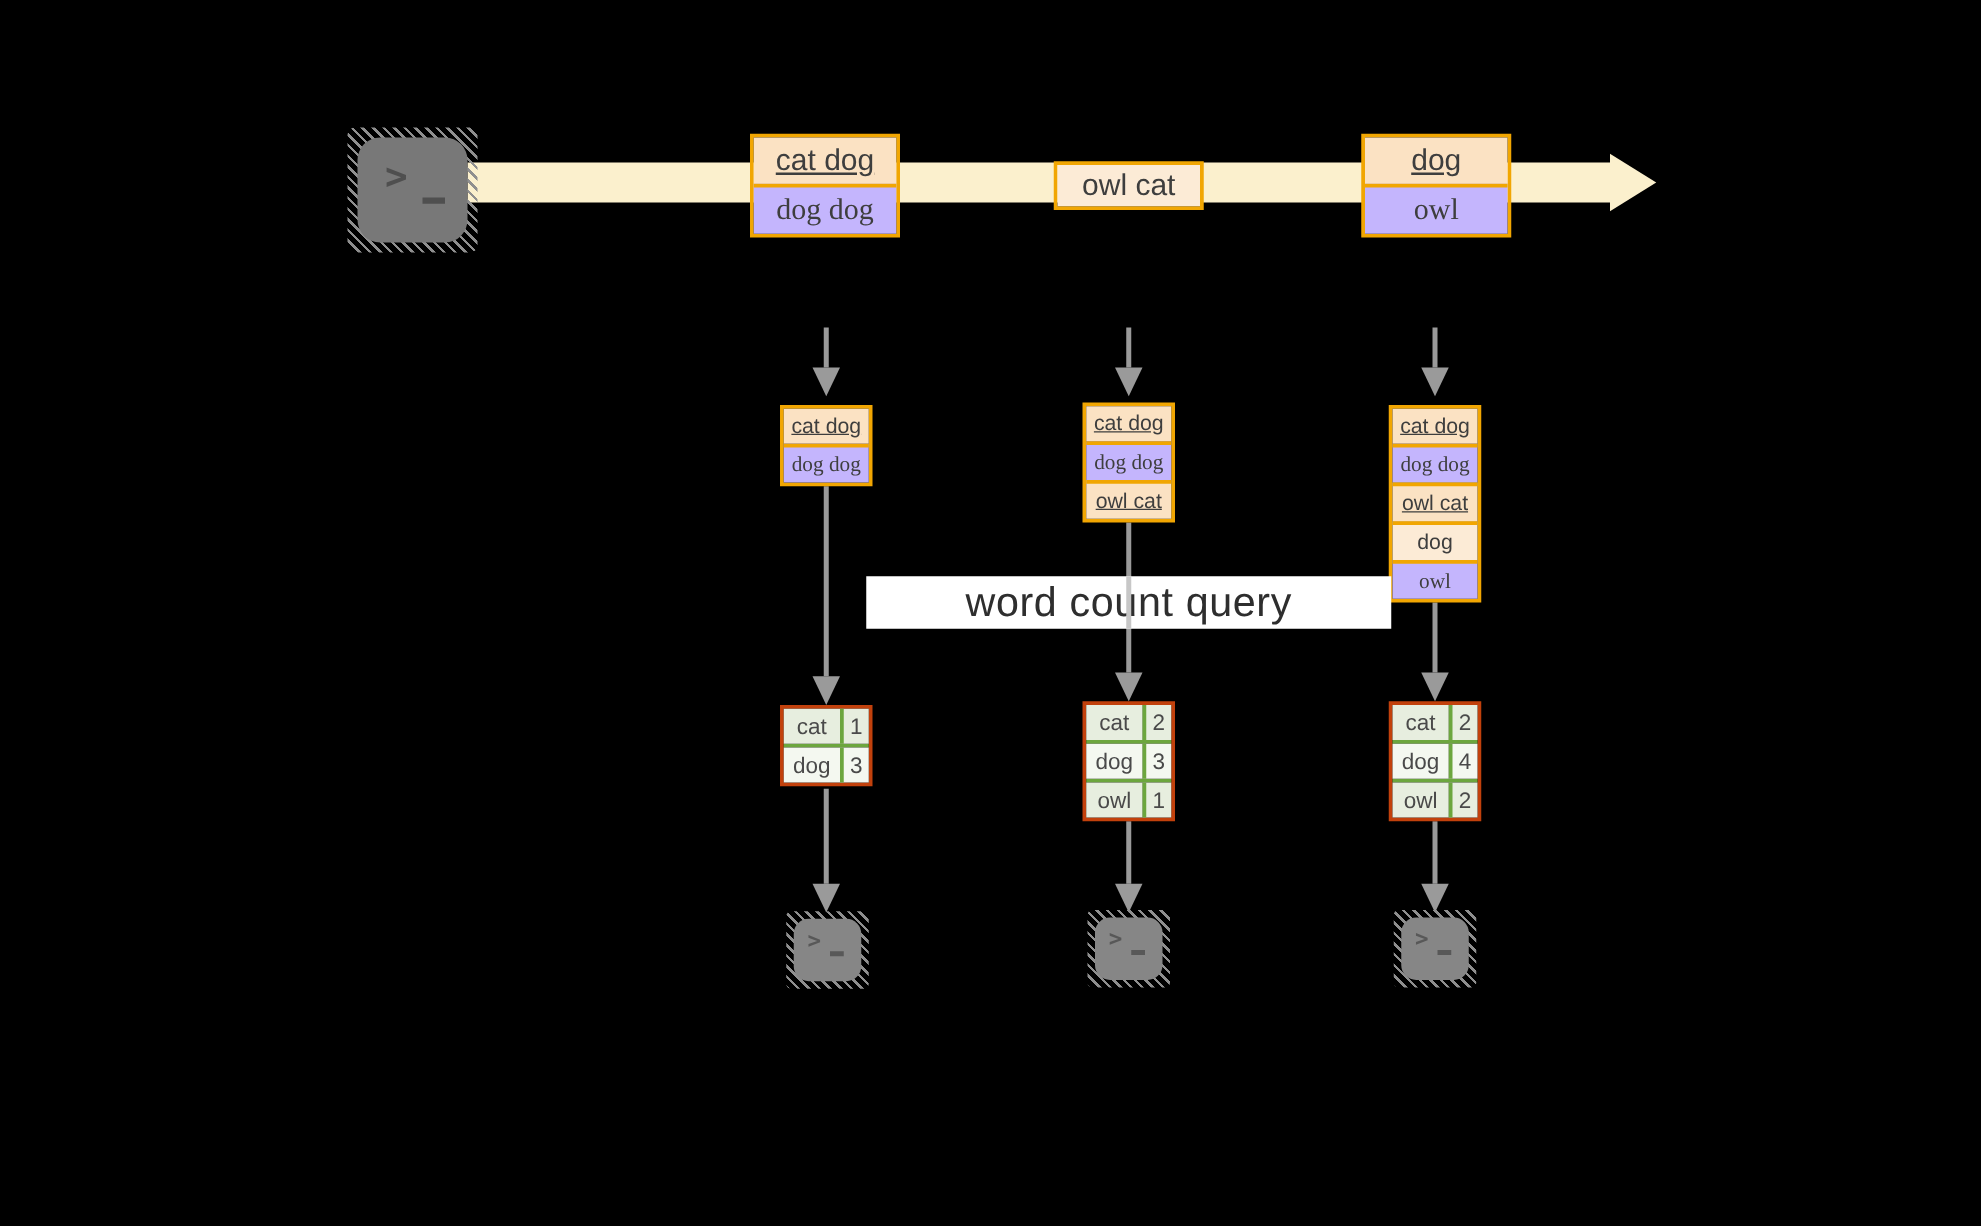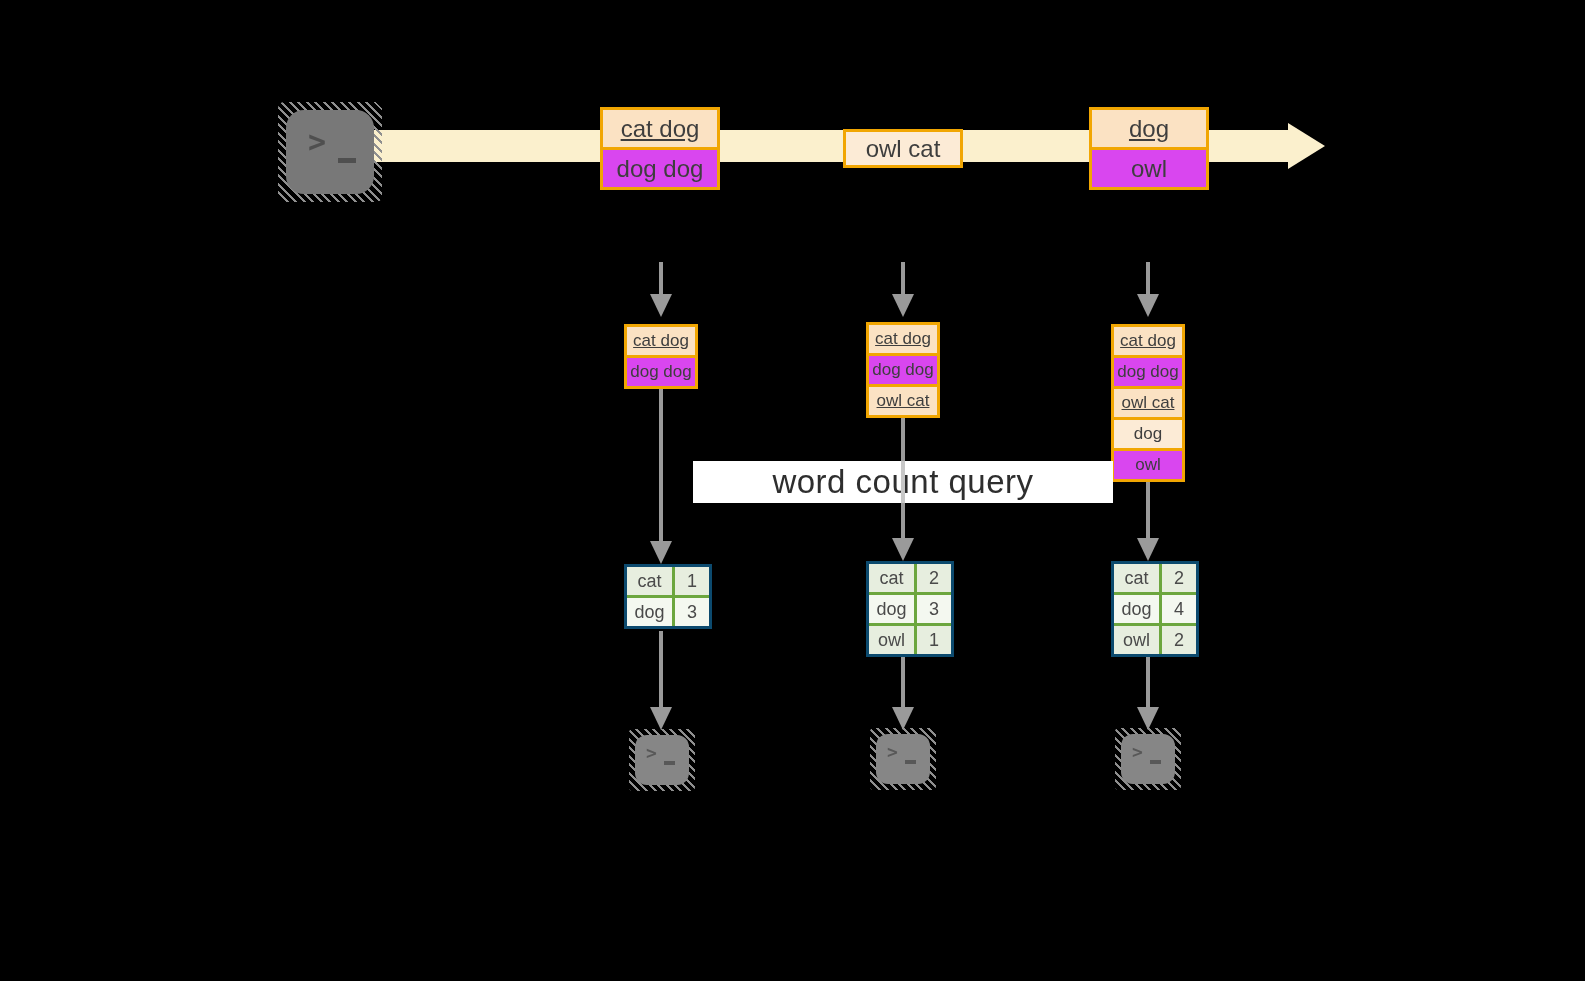--- a/index.html
+++ b/index.html
@@ -13,21 +13,21 @@
                  border-top:23px solid transparent; border-bottom:23px solid transparent;
                  border-left:37px solid #fbf0cd; z-index:1; }
 
   
   .event-box { position:absolute; border:3px solid #f1a602; z-index:2; }
   .ev-row { width:114px; height:37px; line-height:37px; text-align:center;
             font-size:24px; color:#3e3e3e; }
   .ev-row + .ev-row { border-top:3px solid #f1a602; }
   .ev-row.single { height:33px; line-height:33px; }
   .fill-peach { background:#fbe2c3;text-decoration:underline; }
-  .fill-cream { background:#d946ef; }
+  .fill-cream { background:#c4b5fd;font-family:Liberation Serif, serif; }
   .fill-peachlight { background:#fcebd6; }
 
   
   .stack { position:absolute; width:74px; border:3px solid #f1a602; box-sizing:border-box; z-index:2; }
   .stack-row { height:28px; line-height:28px; text-align:center; font-size:17px; color:#3e3e3e; }
   .stack-row + .stack-row { border-top:3px solid #f1a602; }
 
   
   .vline { position:absolute; width:4px; background:#9a9a9a; z-index:1; }
   .vhead { position:absolute; width:0; height:0; z-index:1;
@@ -35,21 +35,21 @@
            border-top:23px solid #9a9a9a; }
 
   
   .query-label { position:absolute; left:693px; top:461px; width:420px; height:42px;
                  background:#ffffff; z-index:2; text-align:center; font-size:33px;
                  line-height:42px; color:#2e2e2e; font-weight:300; letter-spacing:.5px; }
   .line-over-label { position:absolute; left:901px; top:461px; width:4px; height:42px;
                      background:#c7c7c7; z-index:3; }
 
   
-  .count-table { position:absolute; width:88px; border:3px solid #0c4a6e; box-sizing:border-box; z-index:2; }
+  .count-table { position:absolute; width:74px; border:3px solid #c2410c; box-sizing:border-box; z-index:2; }
   .ct-row { display:flex; height:28px; }
   .ct-row + .ct-row { border-top:3px solid #6ca63e; }
   .ct-cell { line-height:28px; text-align:center; font-size:18px; color:#4a4a4a; }
   .ct-cell.word { width:45px; }
   .ct-cell.num  { flex:1; border-left:3px solid #6ca63e; }
   .row-tint .ct-cell { background:#e7eedf; }
   .row-lite .ct-cell { background:#f4f8f0; }
 
   
   .terminal { position:absolute; z-index:2; }

